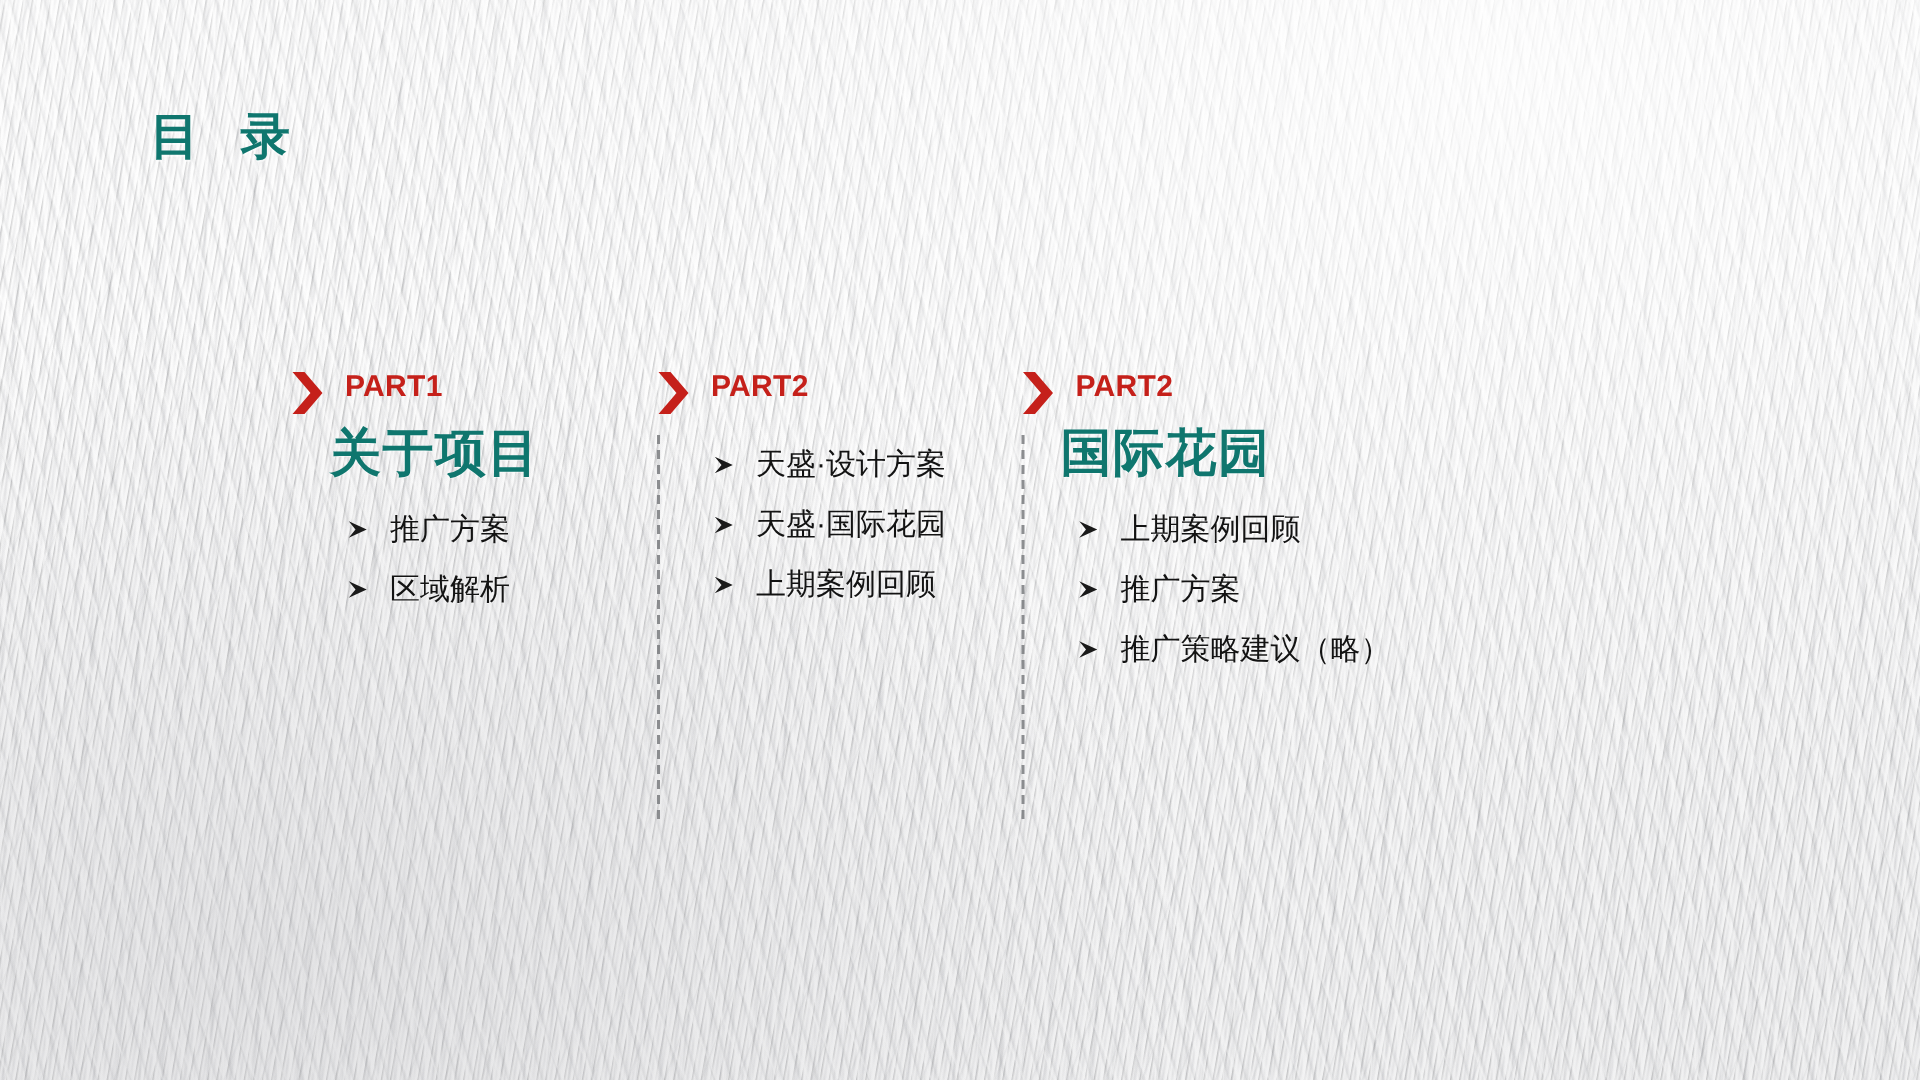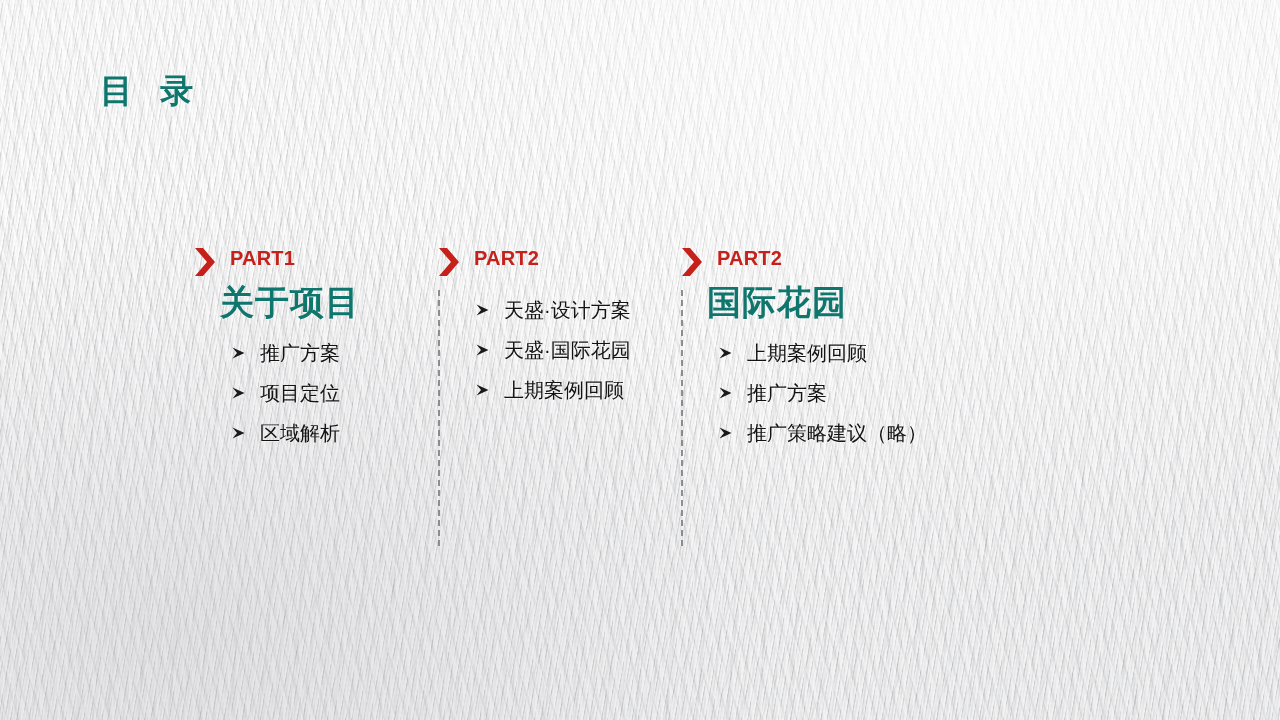--- a/index.html
+++ b/index.html
@@ -221,26 +221,20 @@
         <li>
           <svg class="bullet" viewBox="0 0 14 14" aria-hidden="true">
             <path d="M0.5 1.5 L12.5 7 L0.5 12.5 L5 7 Z" fill="#1a1a1a"></path>
           </svg>
           <span class="item-text">推广方案</span>
         </li>
         <li>
           <svg class="bullet" viewBox="0 0 14 14" aria-hidden="true">
             <path d="M0.5 1.5 L12.5 7 L0.5 12.5 L5 7 Z" fill="#1a1a1a"></path>
           </svg>
-          <span class="item-text">项目定位</span>
-        </li>
-        <li>
-          <svg class="bullet" viewBox="0 0 14 14" aria-hidden="true">
-            <path d="M0.5 1.5 L12.5 7 L0.5 12.5 L5 7 Z" fill="#1a1a1a"></path>
-          </svg>
           <span class="item-text">区域解析</span>
         </li>
       </ul>
     </div>
 
     <div class="col col-2">
       <div class="col-divider"></div>
       <div class="part-row">
         <svg class="chev" viewBox="0 0 24 28" aria-hidden="true">
           <path d="M1 0 L13 14 L1 28 L9 28 L21 14 L9 0 Z" fill="#c5201a"></path>

